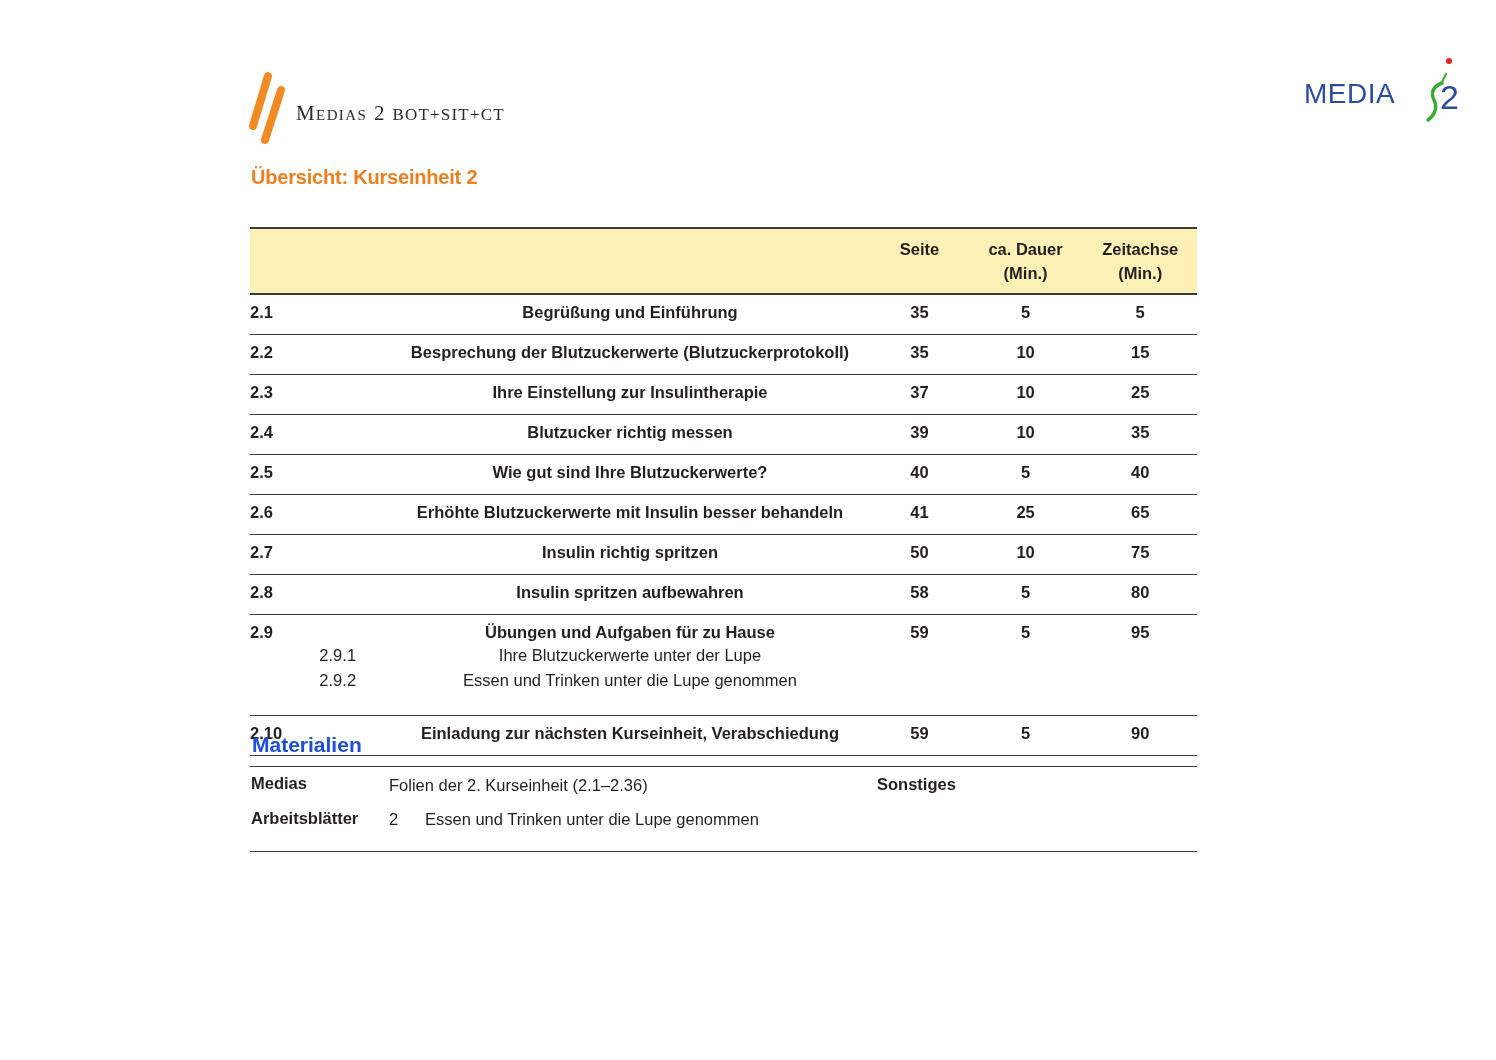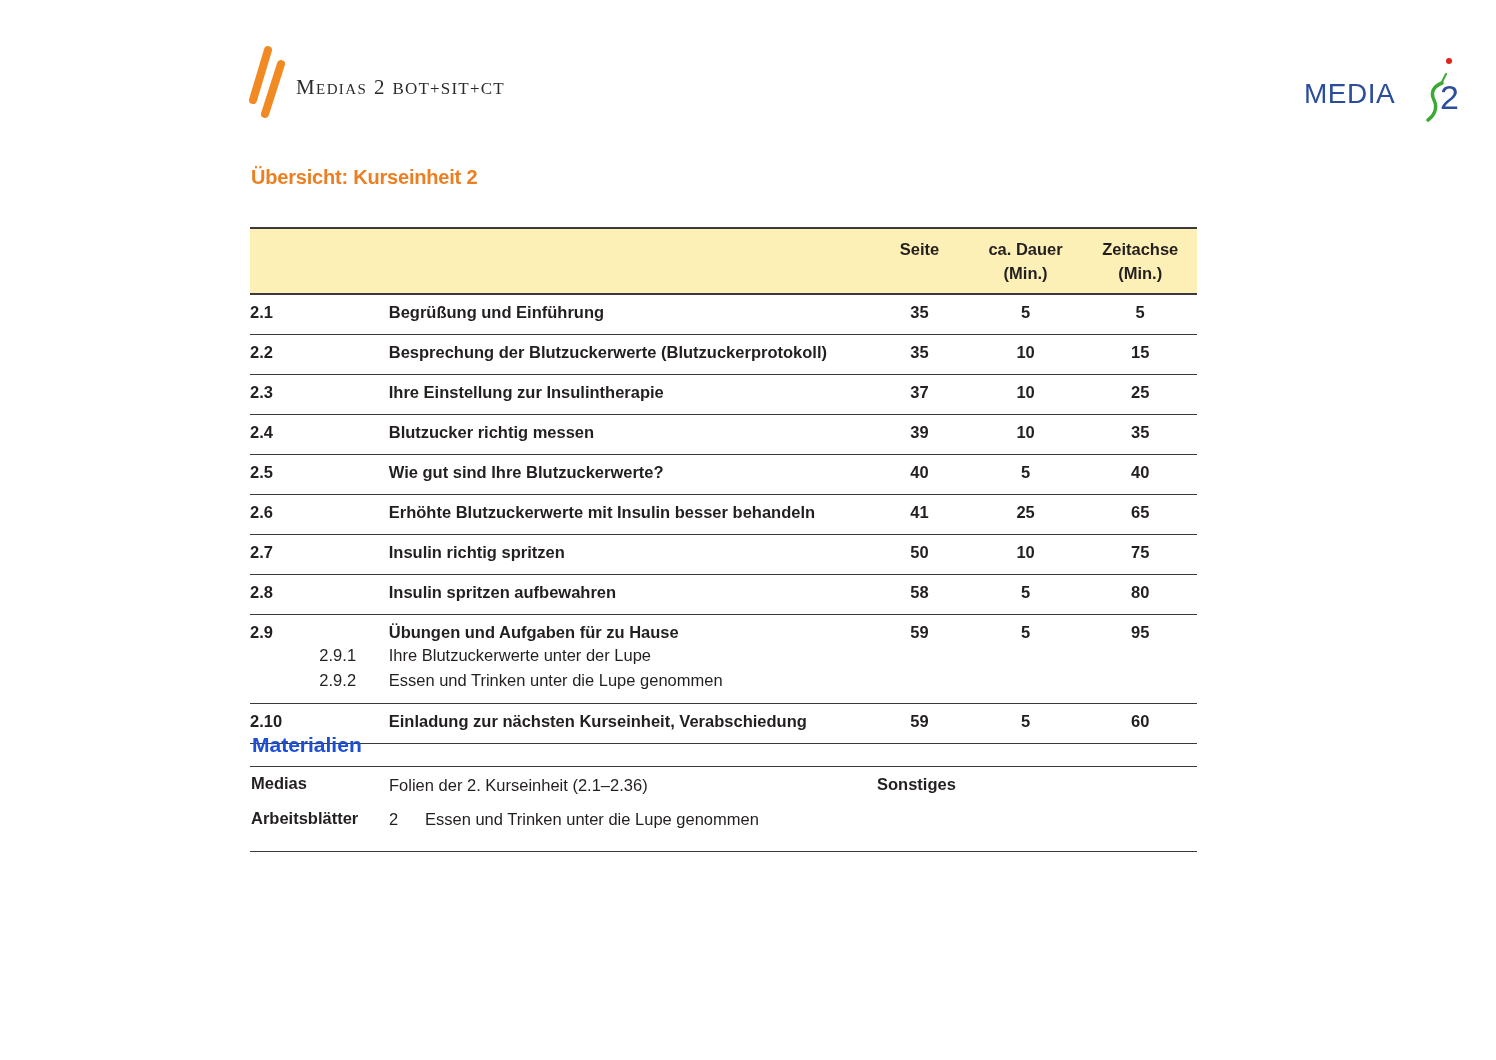--- a/index.html
+++ b/index.html
@@ -11,21 +11,21 @@
       width: 1496px;
       height: 1060px;
       position: relative;
       font-family: "Liberation Sans", sans-serif;
       color: #231f20;
       overflow: hidden;
     }
     .brand-left {
       position: absolute;
       left: 246px;
-      top: 44px;
+      top: 70px;
       height: 76px;
       display: flex;
       align-items: center;
     }
     .brand-left svg { display: block; }
     .brand-left-text {
       margin-left: 4px;
       margin-top: 10px;
       font-family: "Liberation Serif", serif;
       font-size: 21px;
@@ -98,21 +98,21 @@
     table.overview td {
       padding: 0;
       height: 33px;
       border-bottom: 1.5px solid #3a3a3a;
       vertical-align: top;
       padding-top: 6px;
       line-height: 22px;
     }
     .col-num { width: 69px; text-align: left; }
     .col-sub { width: 69px; }
-    .col-title { width: 480px; text-align: left; }
+    .col-title { width: 480px; text-align: center; }
     .col-page { width: 96px; text-align: center; }
     .col-dur { width: 115px; text-align: center; }
     .col-time { width: 113px; text-align: center; }
     .th-inner { display: block; }
     .sub-line {
       font-weight: normal;
       line-height: 25px;
     }
     .materials-title {
       position: absolute;
@@ -272,36 +272,36 @@
       <td class="col-dur">5</td>
       <td class="col-time">80</td>
     </tr>
     <tr>
       <td class="col-num">2.9</td>
       <td class="col-sub">
         <div style="height:22px;"></div>
         <div class="sub-line">2.9.1</div>
         <div class="sub-line">2.9.2</div>
       </td>
-      <td class="col-title" style="padding-bottom:10px;">
+      <td class="col-title" style="padding-bottom:22px;">
         <div>Übungen und Aufgaben für zu Hause</div>
         <div class="sub-line">Ihre Blutzuckerwerte unter der Lupe</div>
         <div class="sub-line">Essen und Trinken unter die Lupe genommen</div>
       </td>
       <td class="col-page">59</td>
       <td class="col-dur">5</td>
       <td class="col-time">95</td>
     </tr>
     <tr>
       <td class="col-num">2.10</td>
       <td class="col-sub"></td>
       <td class="col-title">Einladung zur nächsten Kurseinheit, Verabschiedung</td>
       <td class="col-page">59</td>
       <td class="col-dur">5</td>
-      <td class="col-time">60</td>
+      <td class="col-time">90</td>
     </tr>
   </tbody>
 </table>
 
 <div class="materials-title">Materialien</div>
 <div class="materials">
   <span class="mat-label" style="left:1px; top:7px;">Medias</span>
   <span class="mat-value" style="left:139px; top:9px;">Folien der 2. Kurseinheit (2.1–2.36)</span>
   <span class="mat-label" style="left:1px; top:42px;">Arbeitsblätter</span>
   <span class="mat-num" style="left:139px; top:43px;">2</span>

